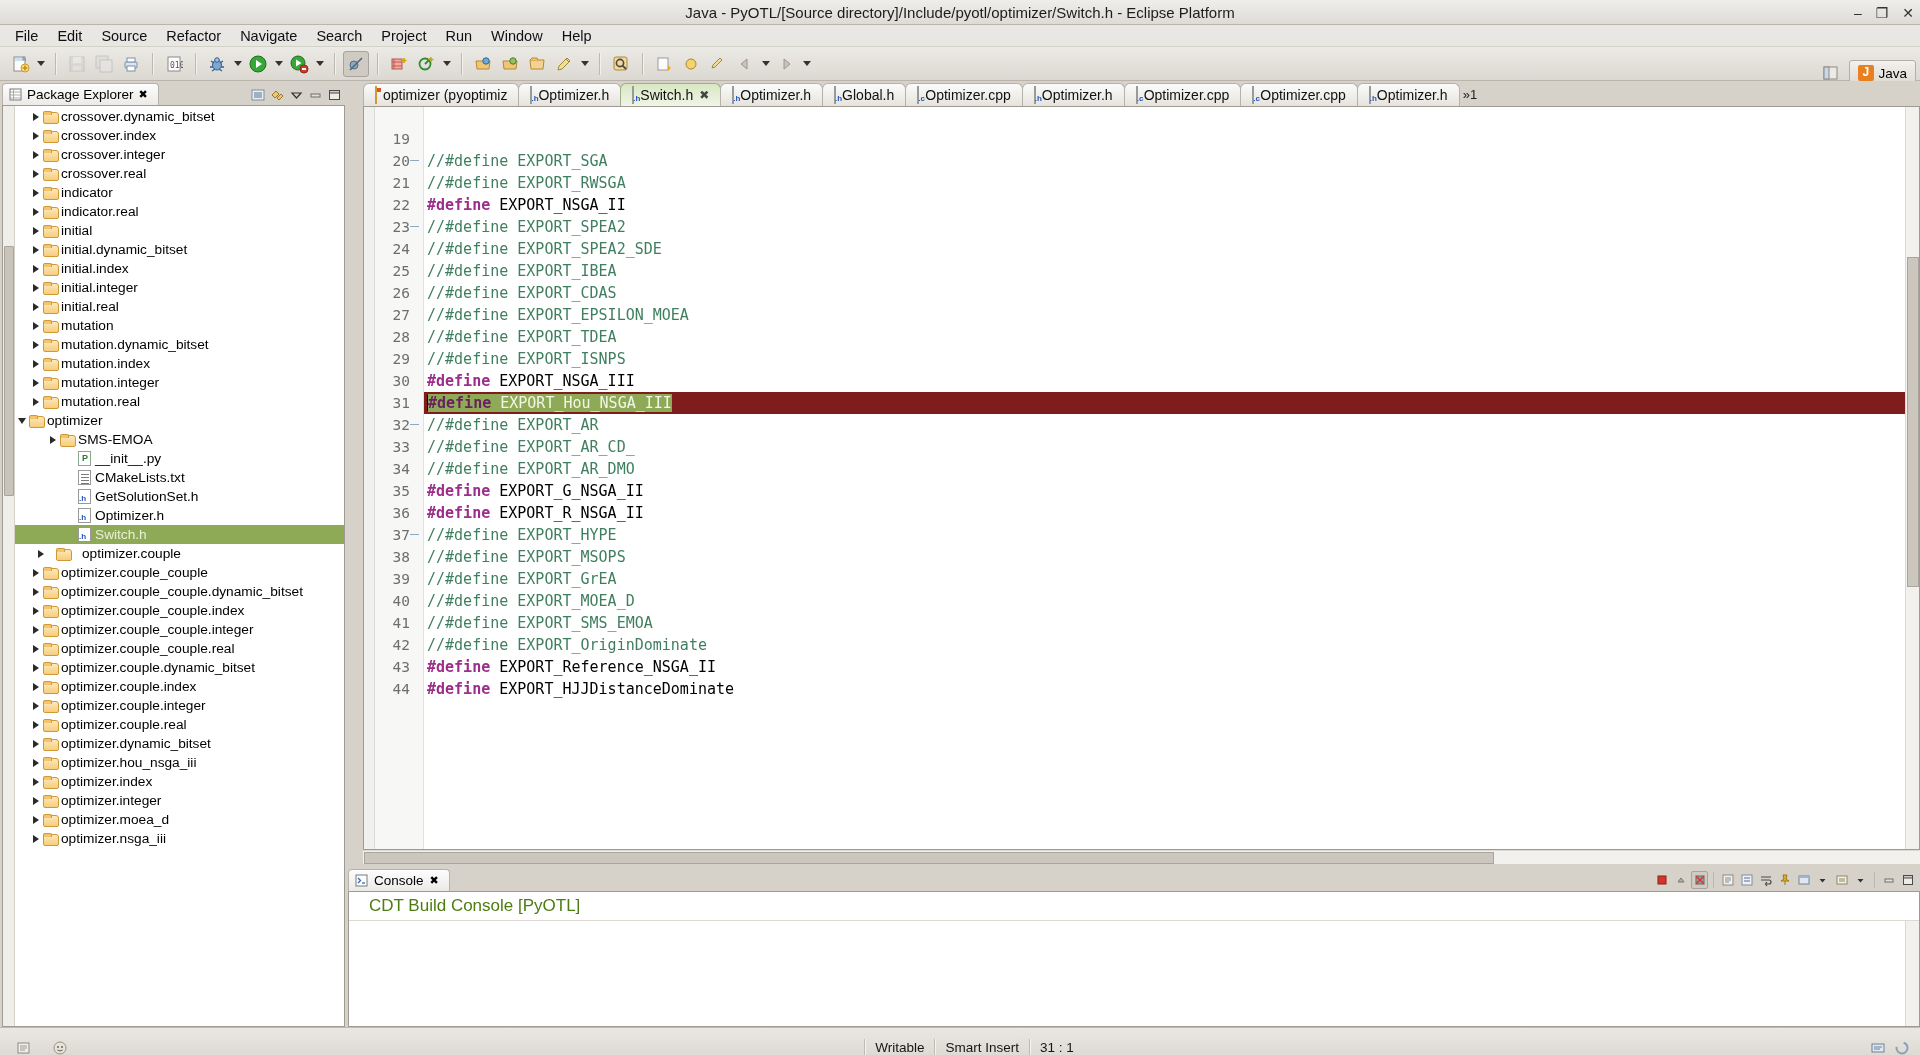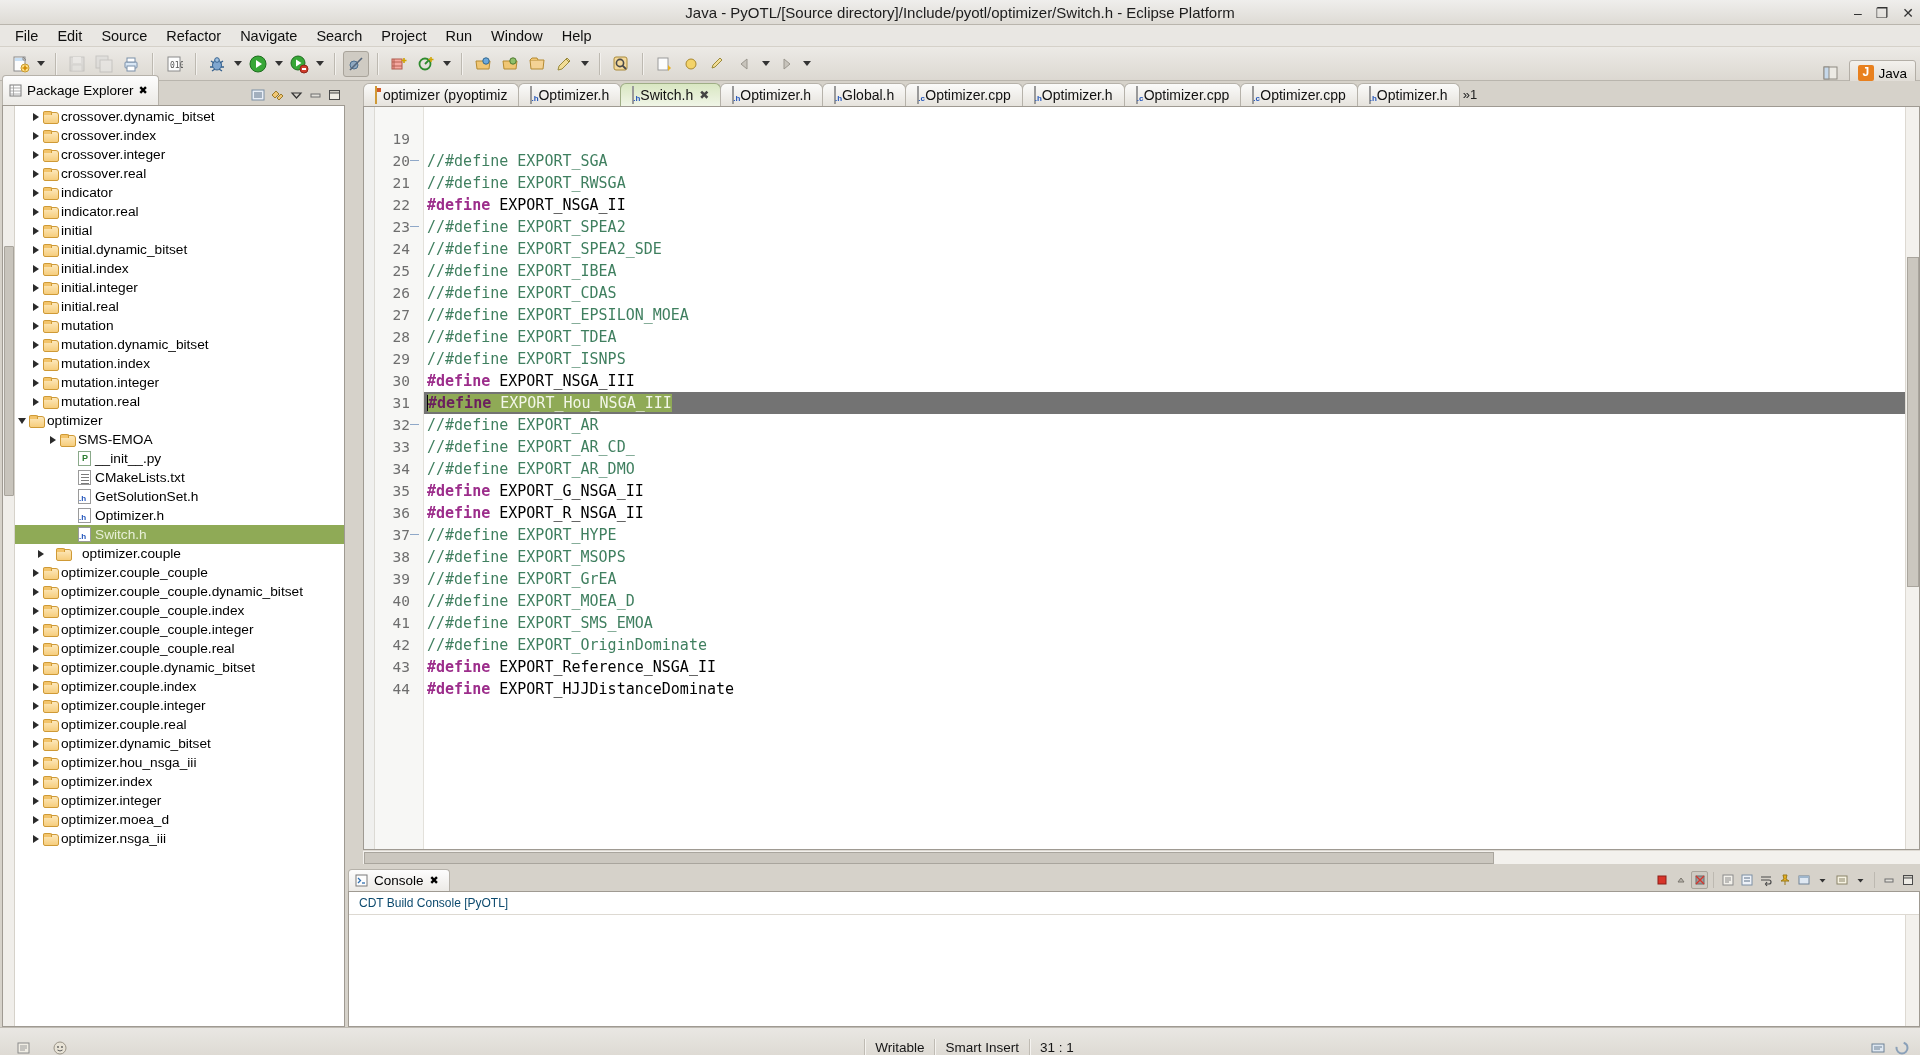--- a/index.html
+++ b/index.html
@@ -51,21 +51,21 @@
     font-size:13.5px;
   }
   .perspico{ width:16px;height:16px; background:#e8801e; border-radius:2px; position:relative;}
   .perspico::after{content:"J";position:absolute;left:4px;top:0px;color:#fff;font-size:12px;font-weight:bold;}
   
   .workbench{ display:flex; height:calc(1055px - 25px - 22px - 34px - 28px); width:100%; background:#d6d2ca;}
   
   .sidebar{ width:345px; background:#d6d2ca; display:flex; flex-direction:column; }
   .viewtabbar{ height:24px; display:flex; align-items:flex-end; position:relative; padding-left:2px;}
   .viewtab{
-    height:30px; display:flex; align-items:center; gap:5px; padding:0 10px 0 6px;
+    height:22px; display:flex; align-items:center; gap:5px; padding:0 10px 0 6px;
     background:linear-gradient(#fdfdfd,#eceae6);
     border:1px solid #b6b2aa; border-bottom:none;
     border-radius:4px 4px 0 0; font-size:13.5px;
   }
   .viewtools{ position:absolute; right:3px; bottom:2px; display:flex; gap:3px; align-items:center;}
   .vtool{ width:16px;height:16px;display:flex;align-items:center;justify-content:center;}
   .treewrap{
     flex:1; background:#fff; border:1px solid #9f9a92; margin:0 0 0 2px;
     overflow:hidden; position:relative; display:flex;
   }
@@ -137,21 +137,21 @@
   }
   .foldmark::after{
     content:""; position:absolute; left:0;top:4px; width:9px;height:1px; background:#8fa8c8;
   }
   .foldsep{ width:9px; background:#f7f7f5; border-right:1px solid #e3e1db;}
   .code{
     flex:1; padding-top:21px; font-family:"DejaVu Sans Mono", monospace;
     font-size:15px; overflow:hidden; position:relative; background:#fff;
   }
   .cline{ height:22px; line-height:22px; padding-left:3px; white-space:pre;}
-  .cline.current{ background:#737373;}
+  .cline.current{ background:#7f1d1d;}
   .kw{ color:#9c2d8b; font-weight:bold;}
   .cm{ color:#3f7f5f;}
   .pid{ color:#000;}
   .sel-hl{ background:#8faa56; color:#f2f6e8;}
   .caret{ display:inline-block; width:1px; height:16px; background:#000; vertical-align:-3px;}
   .edvscroll{ width:14px; background:#f3f1ed; border-left:1px solid #ddd9d2; position:relative;}
   .edvthumb{ position:absolute; left:1px; width:12px; background:#cbc7bf; border:1px solid #a9a59d;}
   .edhscroll{ height:14px; background:#f3f1ed; border-top:1px solid #ddd9d2; position:relative;}
   .edhthumb{ position:absolute; top:1px; height:12px; background:#cbc7bf; border:1px solid #a9a59d;}
   
@@ -160,21 +160,21 @@
   .constab{
     height:22px; display:flex; align-items:center; gap:6px; padding:0 10px 0 6px;
     background:linear-gradient(#fdfdfd,#eceae6); border:1px solid #b6b2aa; border-bottom:none;
     border-radius:4px 4px 0 0; font-size:13.5px;
   }
   .constools{ position:absolute; right:4px; bottom:2px; display:flex; align-items:center; gap:2px;}
   .ctool{ width:17px;height:18px; display:flex;align-items:center;justify-content:center; border-radius:2px;}
   .ctool.pressed{ background:#cfcbc3; border:1px solid #a9a49b;}
   .ctoolsep{ width:1px;height:16px;background:#bdb9b1;margin:0 3px;}
   .consbody{ flex:1; background:#fff; border:1px solid #9f9a92; display:flex; flex-direction:column; min-height:0;}
-  .conshdr{ font-size:12px; padding:4px 10px; color:#0c4a6e;}
+  .conshdr{ font-size:17px; padding:4px 20px; color:#4d7c0f;}
   .constext{ flex:1; background:#fff; border-top:1px solid #ddd9d2; display:flex;}
   .consscroll{ width:14px; background:#f3f1ed; border-left:1px solid #ddd9d2;}
   
   .statusbar{
     height:40px; background:linear-gradient(#e9e7e3,#d9d5cd);
     border-top:1px solid #bfbbb3; display:flex; align-items:center; font-size:13.5px;
     padding:0 6px;
   }
   .stcell{ padding:0 10px; color:#151515;}
   .stsep{ width:1px;height:18px;background:#bfbbb3; box-shadow:1px 0 0 #f5f3f0;}

